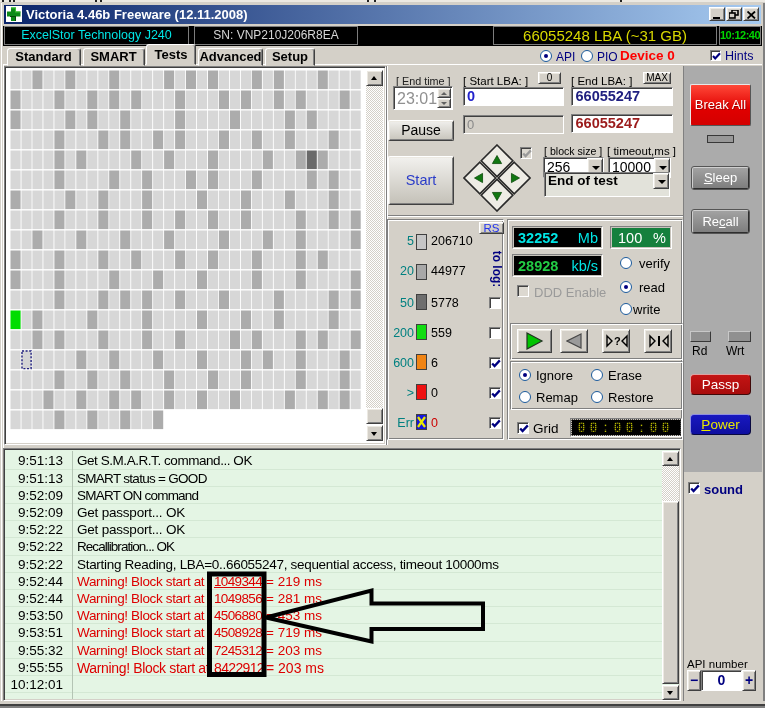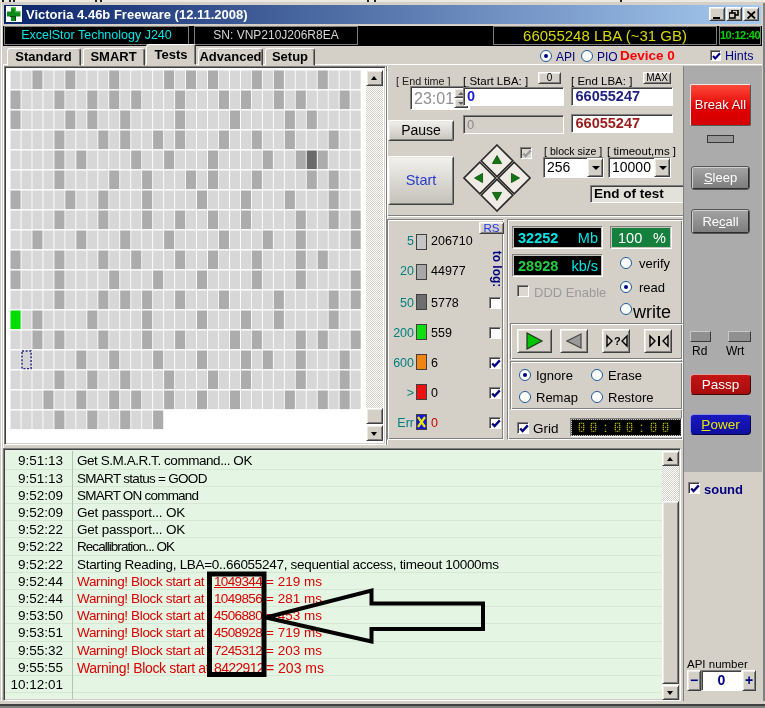--- a/index.html
+++ b/index.html
@@ -639,21 +639,21 @@
     </div>
     <div style="position:absolute;left:366px;top:408px;width:17px;height:16px;border:1px solid;border-color:#fff #404040 #404040 #fff;box-shadow:inset 1px 1px 0 #ece9e2,inset -1px -1px 0 #808080;background:#d4d0c8;"></div>
     <div style="position:absolute;left:366px;top:425px;width:17px;height:16px;border:1px solid;border-color:#fff #404040 #404040 #fff;box-shadow:inset 1px 1px 0 #ece9e2,inset -1px -1px 0 #808080;background:#d4d0c8;">
       <div style="position:absolute;left:4px;top:6px">
         <div style="width:0;height:0;border-left:3.5px solid transparent;border-right:3.5px solid transparent;border-top:4px solid #000"></div>
       </div>
     </div>
     <div style="position:absolute;left:386px;top:66px;width:1px;height:379px;background:#808080;"></div>
     <div style="position:absolute;left:387px;top:66px;width:1px;height:379px;background:#fff;"></div>
     <div style="position:absolute;left:396px;top:75px;width:60px;height:11px;color:#202020;font-size:10.8px;white-space:nowrap;">[ End time ]</div>
-    <div style="position:absolute;left:410px;top:86px;width:60px;height:24px;border:1px solid;border-color:#808080 #fff #fff #808080;box-shadow:inset 1px 1px 0 #404040;background:#fff;">
+    <div style="position:absolute;left:393px;top:86px;width:60px;height:24px;border:1px solid;border-color:#808080 #fff #fff #808080;box-shadow:inset 1px 1px 0 #404040;background:#fff;">
       <div style="position:absolute;left:3px;top:3px;color:#909090;font-size:16px;">23:01</div>
       <div style="position:absolute;right:1px;top:1px;width:14px;height:10px;border:1px solid;border-color:#fff #404040 #404040 #fff;box-shadow:inset 1px 1px 0 #ece9e2,inset -1px -1px 0 #808080;background:#d4d0c8;">
         <div style="position:absolute;left:3px;top:3px">
           <div style="width:0;height:0;border-left:3.0px solid transparent;border-right:3.0px solid transparent;border-bottom:3.5px solid #606060"></div>
         </div>
       </div>
       <div style="position:absolute;right:1px;top:11px;width:14px;height:10px;border:1px solid;border-color:#fff #404040 #404040 #fff;box-shadow:inset 1px 1px 0 #ece9e2,inset -1px -1px 0 #808080;background:#d4d0c8;">
         <div style="position:absolute;left:3px;top:3px">
           <div style="width:0;height:0;border-left:3.0px solid transparent;border-right:3.0px solid transparent;border-top:3.5px solid #606060"></div>
         </div>
@@ -695,21 +695,21 @@
       </div>
     </div>
     <div style="position:absolute;left:608px;top:156.5px;width:63px;height:21px;border:1px solid;border-color:#808080 #fff #fff #808080;box-shadow:inset 1px 1px 0 #404040;background:#fff;background:#fff;">
       <div style="position:absolute;left:3px;top:1px;font-size:14px;line-height:17px;white-space:nowrap;">10000</div>
       <div style="position:absolute;right:0px;top:0px;width:16px;height:19px;border:1px solid;border-color:#fff #404040 #404040 #fff;box-shadow:inset 1px 1px 0 #ece9e2,inset -1px -1px 0 #808080;background:#d4d0c8;">
         <div style="position:absolute;left:4px;top:7px">
           <div style="width:0;height:0;border-left:4.0px solid transparent;border-right:4.0px solid transparent;border-top:4px solid #000"></div>
         </div>
       </div>
     </div>
-    <div style="position:absolute;left:544px;top:185px;width:126px;height:18px;border:1px solid;border-color:#808080 #fff #fff #808080;box-shadow:inset 1px 1px 0 #404040;background:#fff;background:#e2e2da;margin-left:46px;">
+    <div style="position:absolute;left:544px;top:172px;width:126px;height:25px;border:1px solid;border-color:#808080 #fff #fff #808080;box-shadow:inset 1px 1px 0 #404040;background:#fff;background:#e2e2da;">
       <div style="position:absolute;left:3px;top:1px;font-weight:bold;font-size:13.5px;line-height:14px;white-space:nowrap;">End of test</div>
       <div style="position:absolute;right:0px;top:0px;width:16px;height:16px;border:1px solid;border-color:#fff #404040 #404040 #fff;box-shadow:inset 1px 1px 0 #ece9e2,inset -1px -1px 0 #808080;background:#d4d0c8;">
         <div style="position:absolute;left:4px;top:6px">
           <div style="width:0;height:0;border-left:4.0px solid transparent;border-right:4.0px solid transparent;border-top:4px solid #000"></div>
         </div>
       </div>
     </div>
     <div style="position:absolute;left:388px;top:215px;width:296px;height:1px;background:#808080;"></div>
     <div style="position:absolute;left:388px;top:216px;width:296px;height:1px;background:#fff;"></div>
     <div style="position:absolute;left:387px;top:219px;width:117px;height:221px;border:1px solid;border-color:#808080 #fff #fff #808080;box-shadow:inset 1px 1px 0 #fff,inset -1px -1px 0 #808080;"></div>
@@ -770,21 +770,21 @@
       <div style="position:absolute;left:5px;top:3px;color:#22cc44;font-size:14.5px;font-weight:bold;">28928</div>
       <div style="position:absolute;right:4px;top:3px;color:#00e5e5;font-size:14.5px;">kb/s</div>
     </div>
     <div style="position:absolute;left:620px;top:257px;width:12px;height:12px;border-radius:50%;background:#fff;border:1.5px solid #1b5a9c;"></div>
     <div style="position:absolute;left:639px;top:256px;width:50px;height:14px;font-size:13px;">verify</div>
     <div style="position:absolute;left:620px;top:281px;width:12px;height:12px;border-radius:50%;background:#fff;border:1.5px solid #1b5a9c;">
       <div style="position:absolute;left:3px;top:3px;width:4px;height:4px;border-radius:50%;background:#000080"></div>
     </div>
     <div style="position:absolute;left:639px;top:280px;width:50px;height:14px;font-size:13px;">read</div>
     <div style="position:absolute;left:620px;top:303px;width:12px;height:12px;border-radius:50%;background:#fff;border:1.5px solid #1b5a9c;"></div>
-    <div style="position:absolute;left:633px;top:302px;width:50px;height:14px;font-size:18px;">write</div>
+    <div style="position:absolute;left:633px;top:302px;width:50px;height:14px;font-size:13px;">write</div>
     <div style="position:absolute;left:517px;top:285px;width:12px;height:12px;background:#dcd8d0;border:1px solid #808080;border-color:#808080 #fff #fff #808080;box-shadow:inset 1px 1px 0 #404040;"></div>
     <div style="position:absolute;left:534px;top:285px;width:80px;height:13px;color:#9a9a9a;font-size:13px;">DDD Enable</div>
     <div style="position:absolute;left:510px;top:323px;width:173px;height:37px;border:1px solid;border-color:#808080 #fff #fff #808080;box-shadow:inset 1px 1px 0 #fff,inset -1px -1px 0 #808080;"></div>
     <div style="position:absolute;left:517px;top:329px;width:35px;height:24px;border:1px solid;border-color:#fff #404040 #404040 #fff;box-shadow:inset 1px 1px 0 #ece9e2,inset -1px -1px 0 #808080;background:#d4d0c8;">
       <svg width="20" height="18" viewBox="0 0 20 18" style="position:absolute;left:7px;top:2px">
         <polygon points="2,1 17,9 2,17" fill="#00c400" stroke="#223322" stroke-width="1.2"></polygon>
       </svg>
     </div>
     <div style="position:absolute;left:560px;top:329px;width:28px;height:24px;border:1px solid;border-color:#fff #404040 #404040 #fff;box-shadow:inset 1px 1px 0 #ece9e2,inset -1px -1px 0 #808080;background:#d4d0c8;">
       <svg width="17" height="16" viewBox="0 0 17 16" style="position:absolute;left:5px;top:3px">

